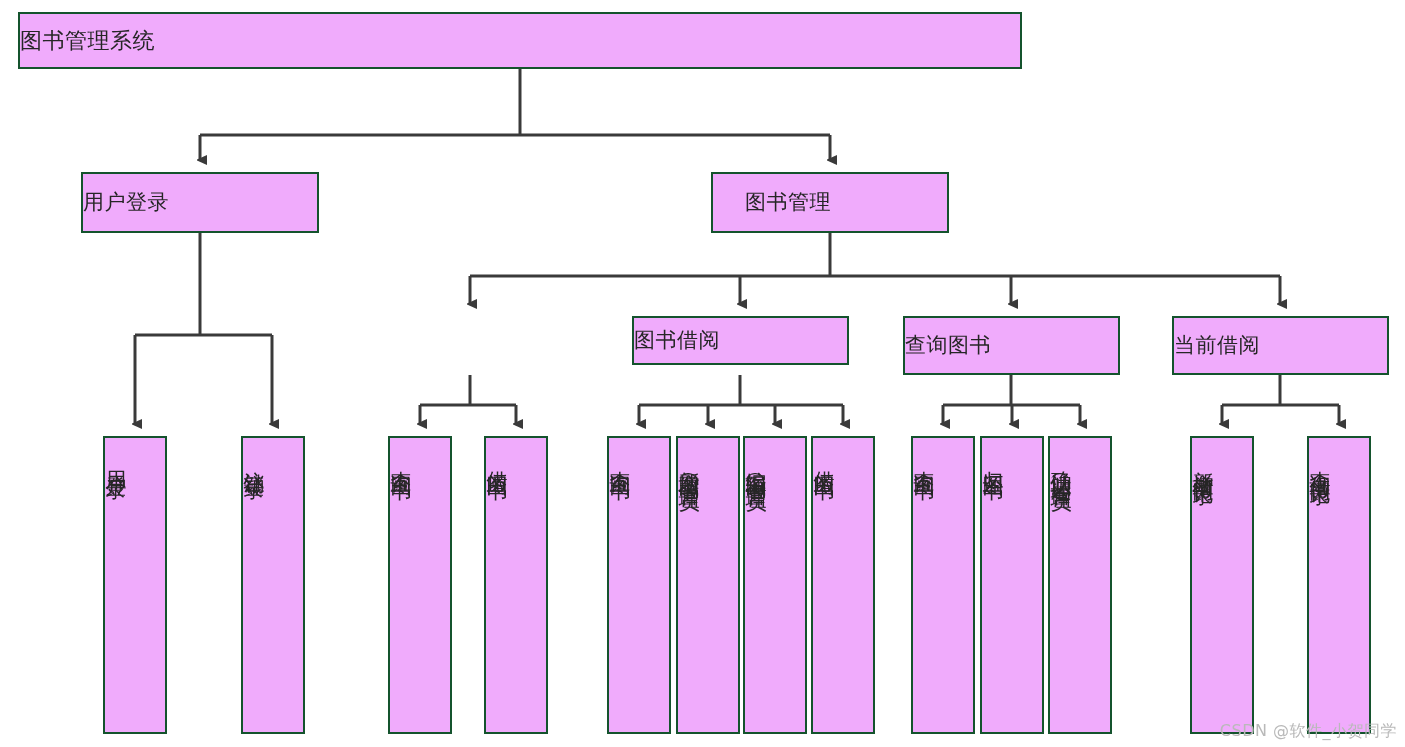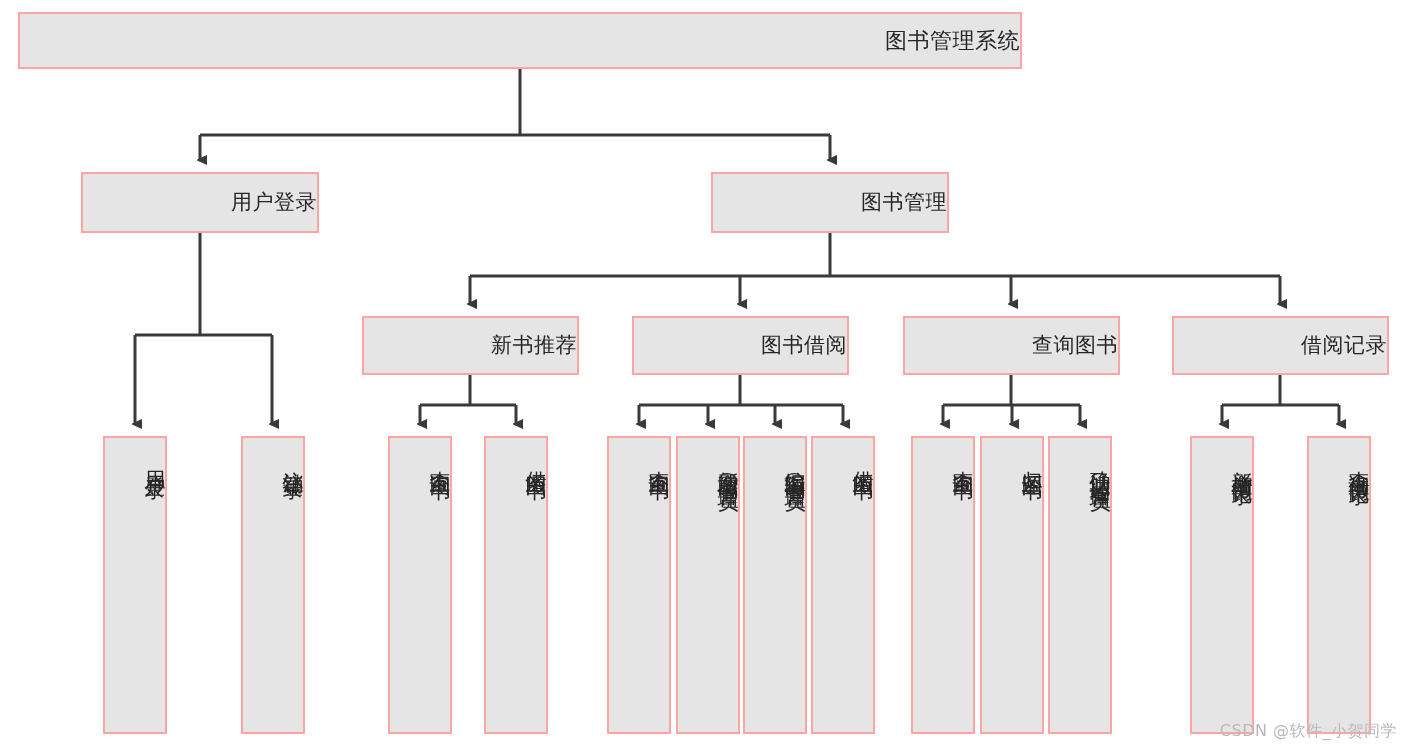--- a/index.html
+++ b/index.html
@@ -21,25 +21,25 @@
     position: absolute;
     left: 0;
     top: 0;
     width: 1405px;
     height: 747px;
     pointer-events: none;
   }
   .node {
     position: absolute;
     box-sizing: border-box;
-    background: #e5e5e5;
-    border: 2px solid #fca5a5;
+    background: #f0abfc;
+    border: 2px solid #14532d;
     display: flex;
     align-items: center;
-    justify-content: flex-end;
+    justify-content: flex-start;
     color: #262626;
   }
   .node .label {
     display: block;
     text-align: center;
     line-height: 1.18;
     letter-spacing: 0.5px;
   }
   .node.horiz .label {
     writing-mode: horizontal-tb;
@@ -128,31 +128,28 @@
     <span class="label">图书管理系统</span>
   </div>
 
   <div class="node horiz" style="left:81px; top:172px; width:238px; height:61px;">
     <span class="label">用户登录</span>
   </div>
   <div class="node horiz" style="left:711px; top:172px; width:238px; height:61px;padding-left:32px;">
     <span class="label">图书管理</span>
   </div>
 
-  <div class="node horiz" style="left:362px; top:316px; width:217px; height:59px;">
-    <span class="label">新书推荐</span>
-  </div>
-  <div class="node horiz" style="left:632px; top:316px; width:217px; height:59px;">
+  <div class="node horiz" style="left:632px; top:316px; width:217px; height:49px;">
     <span class="label">图书借阅</span>
   </div>
   <div class="node horiz" style="left:903px; top:316px; width:217px; height:59px;">
     <span class="label">查询图书</span>
   </div>
   <div class="node horiz" style="left:1172px; top:316px; width:217px; height:59px;">
-    <span class="label">借阅记录</span>
+    <span class="label">当前借阅</span>
   </div>
 
   <div class="node vert" style="left:103px; top:436px; width:64px; height:298px;">
     <span class="label">用户登录</span>
   </div>
   <div class="node vert" style="left:241px; top:436px; width:64px; height:298px;">
     <span class="label">注销登录</span>
   </div>
 
   <div class="node vert" style="left:388px; top:436px; width:64px; height:298px;">

